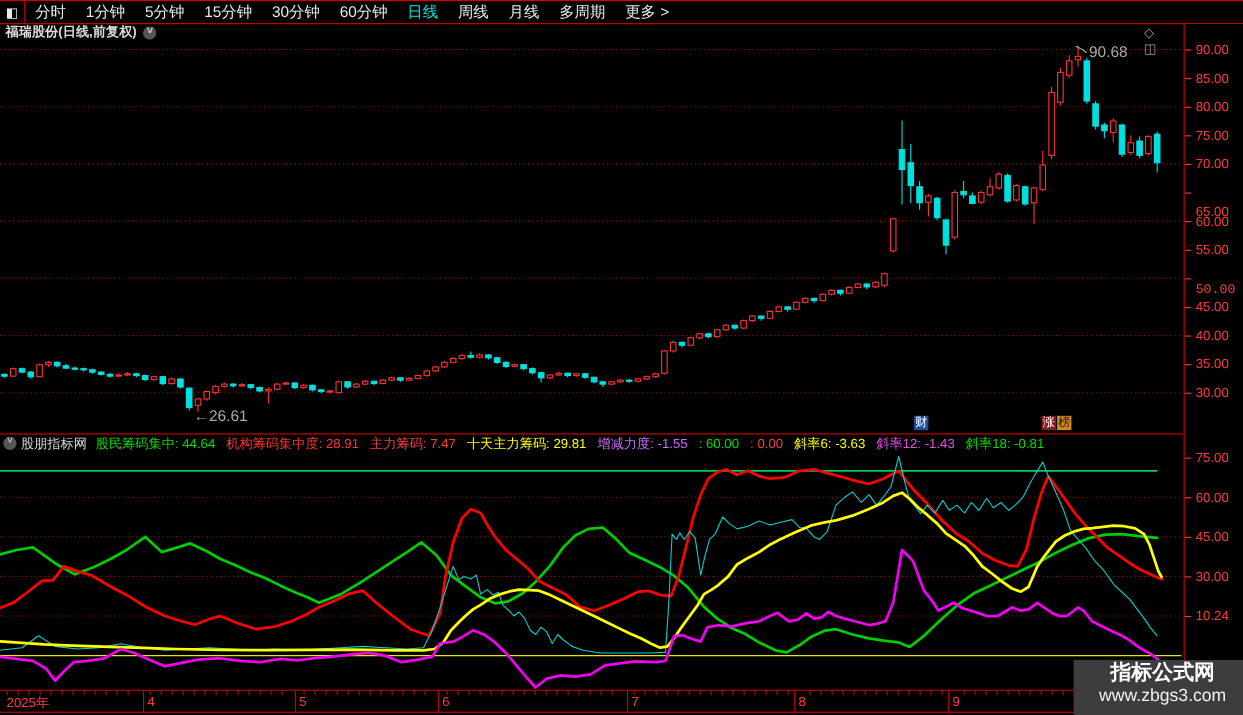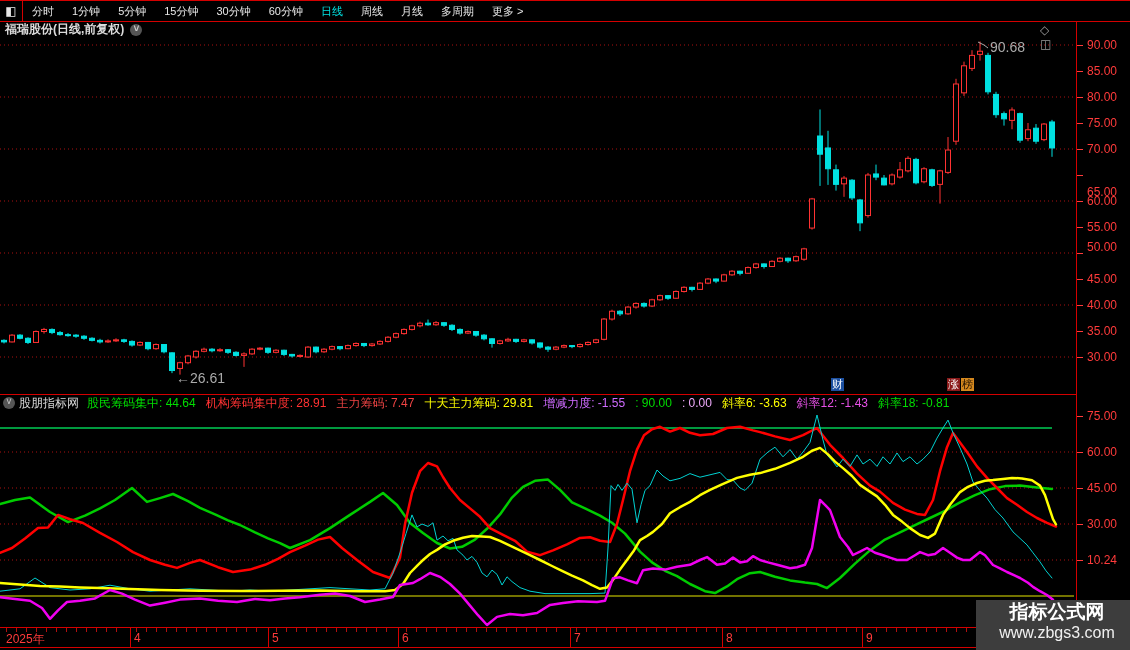--- a/index.html
+++ b/index.html
@@ -5,21 +5,21 @@
   html,body{margin:0;padding:0;background:#000;}
   #app{position:relative;width:1130px;height:650px;background:#000;overflow:hidden;
        font-family:"Liberation Sans","DejaVu Sans",sans-serif;}
   
   #toolbar{position:absolute;left:0;top:0;width:1130px;height:22px;background:#000;
            border-top:1px solid #d40000;border-bottom:1px solid #d40000;
            display:flex;align-items:center;box-sizing:border-box;}
   #tb-icon{width:22px;height:20px;border-right:1px solid #d40000;display:flex;align-items:center;
            justify-content:center;color:#e8e8e8;font-size:12px;}
   #tb-left{display:flex;align-items:center;}
-  .tb-item{color:#e8e8e8;font-size:11px;padding:0 9px;cursor:default;white-space:nowrap;}
+  .tb-item{color:#e8e8e8;font-size:14px;padding:0 9px;cursor:default;white-space:nowrap;}
   .tb-item.active{color:#00e0e0;}
   #tb-right{margin-left:auto;display:flex;align-items:center;height:100%;}
   .tb-rbtn{color:#e8e8e8;font-size:13px;padding:0 10px;height:100%;display:flex;align-items:center;
            border-left:1px solid #d40000;white-space:nowrap;}
   
   #titlerow{position:absolute;left:0;top:22px;width:1076px;height:15px;display:flex;align-items:center;font-weight:bold;}
   #stock-title{color:#dcdcdc;font-size:12px;margin-left:5px;}
   .chev{display:inline-block;width:12px;height:12px;border-radius:50%;background:#555;color:#ccc;
         font-size:10px;line-height:10px;text-align:center;margin-left:6px;}
   #title-icons{position:absolute;left:1040px;top:1px;color:#999;font-size:12px;letter-spacing:8px;}
@@ -371,22 +371,22 @@
     </div>
 
   <div id="ind-head">
     <span class="chev" style="margin-left:3px">˅</span>
     <span id="ih-src">股朋指标网</span>
   <span class="ih-item" style="color: rgb(0, 221, 0);">股民筹码集中: 44.64</span>
       <span class="ih-item" style="color: rgb(255, 50, 50);">机构筹码集中度: 28.91</span>
       <span class="ih-item" style="color: #ef4444;">主力筹码: 7.47</span>
       <span class="ih-item" style="color: rgb(255, 255, 0);">十天主力筹码: 29.81</span>
       <span class="ih-item" style="color: rgb(207, 107, 255);">增减力度: -1.55</span>
-      <span class="ih-item" style="color: rgb(0, 221, 0);">: 90.00</span>
-      <span class="ih-item" style="color: #f0abfc; text-align: center;">: 0.00</span>
+      <span class="ih-item" style="color: rgb(0, 221, 0);">: 60.00</span>
+      <span class="ih-item" style="color: #ef4444; text-align: center;">: 0.00</span>
       <span class="ih-item" style="color: rgb(255, 255, 0);">斜率6: -3.63</span>
       <span class="ih-item" style="color: rgb(232, 80, 232);">斜率12: -1.43</span>
       <span class="ih-item" style="color: rgb(0, 221, 0);">斜率18: -0.81</span>
     </div>
 
   <svg id="ind-chart" width="1076" height="216" viewBox="0 411 1076 216">
       <line x1="0" y1="452" x2="1076" y2="452" stroke="#aa1010" stroke-width="1" stroke-dasharray="1,3"></line>
       <line x1="0" y1="488" x2="1076" y2="488" stroke="#aa1010" stroke-width="1" stroke-dasharray="1,3"></line>
       <line x1="0" y1="524" x2="1076" y2="524" stroke="#aa1010" stroke-width="1" stroke-dasharray="1,3"></line>
       <line x1="0" y1="560" x2="1076" y2="560" stroke="#aa1010" stroke-width="1" stroke-dasharray="1,3"></line>
@@ -527,21 +527,21 @@
       <div class="axlbl" style="top: 101px;">75.00</div>
       <div class="axtick" style="top: 127px;"></div>
       <div class="axlbl" style="top: 127px;">70.00</div>
       <div class="axtick" style="top: 153px;"></div>
       <div class="axlbl" style="top: 170px;">65.00</div>
       <div class="axtick" style="top: 179px;"></div>
       <div class="axlbl" style="top: 179px;">60.00</div>
       <div class="axtick" style="top: 205px;"></div>
       <div class="axlbl" style="top: 205px;">55.00</div>
       <div class="axtick" style="top: 231px;"></div>
-      <div class="axlbl" style="top: 225px;">50.00</div>
+      <div class="axlbl" style="top: 241px; font-family: Liberation Mono, monospace;">50.00</div>
       <div class="axtick" style="top: 257px;"></div>
       <div class="axlbl" style="top: 257px;">45.00</div>
       <div class="axtick" style="top: 283px;"></div>
       <div class="axlbl" style="top: 283px;">40.00</div>
       <div class="axtick" style="top: 309px;"></div>
       <div class="axlbl" style="top: 309px;">35.00</div>
       <div class="axtick" style="top: 335px;"></div>
       <div class="axlbl" style="top: 335px;">30.00</div>
       <div class="axtick" style="top: 394px;"></div>
       <div class="axlbl" style="top: 394px;">75.00</div>

